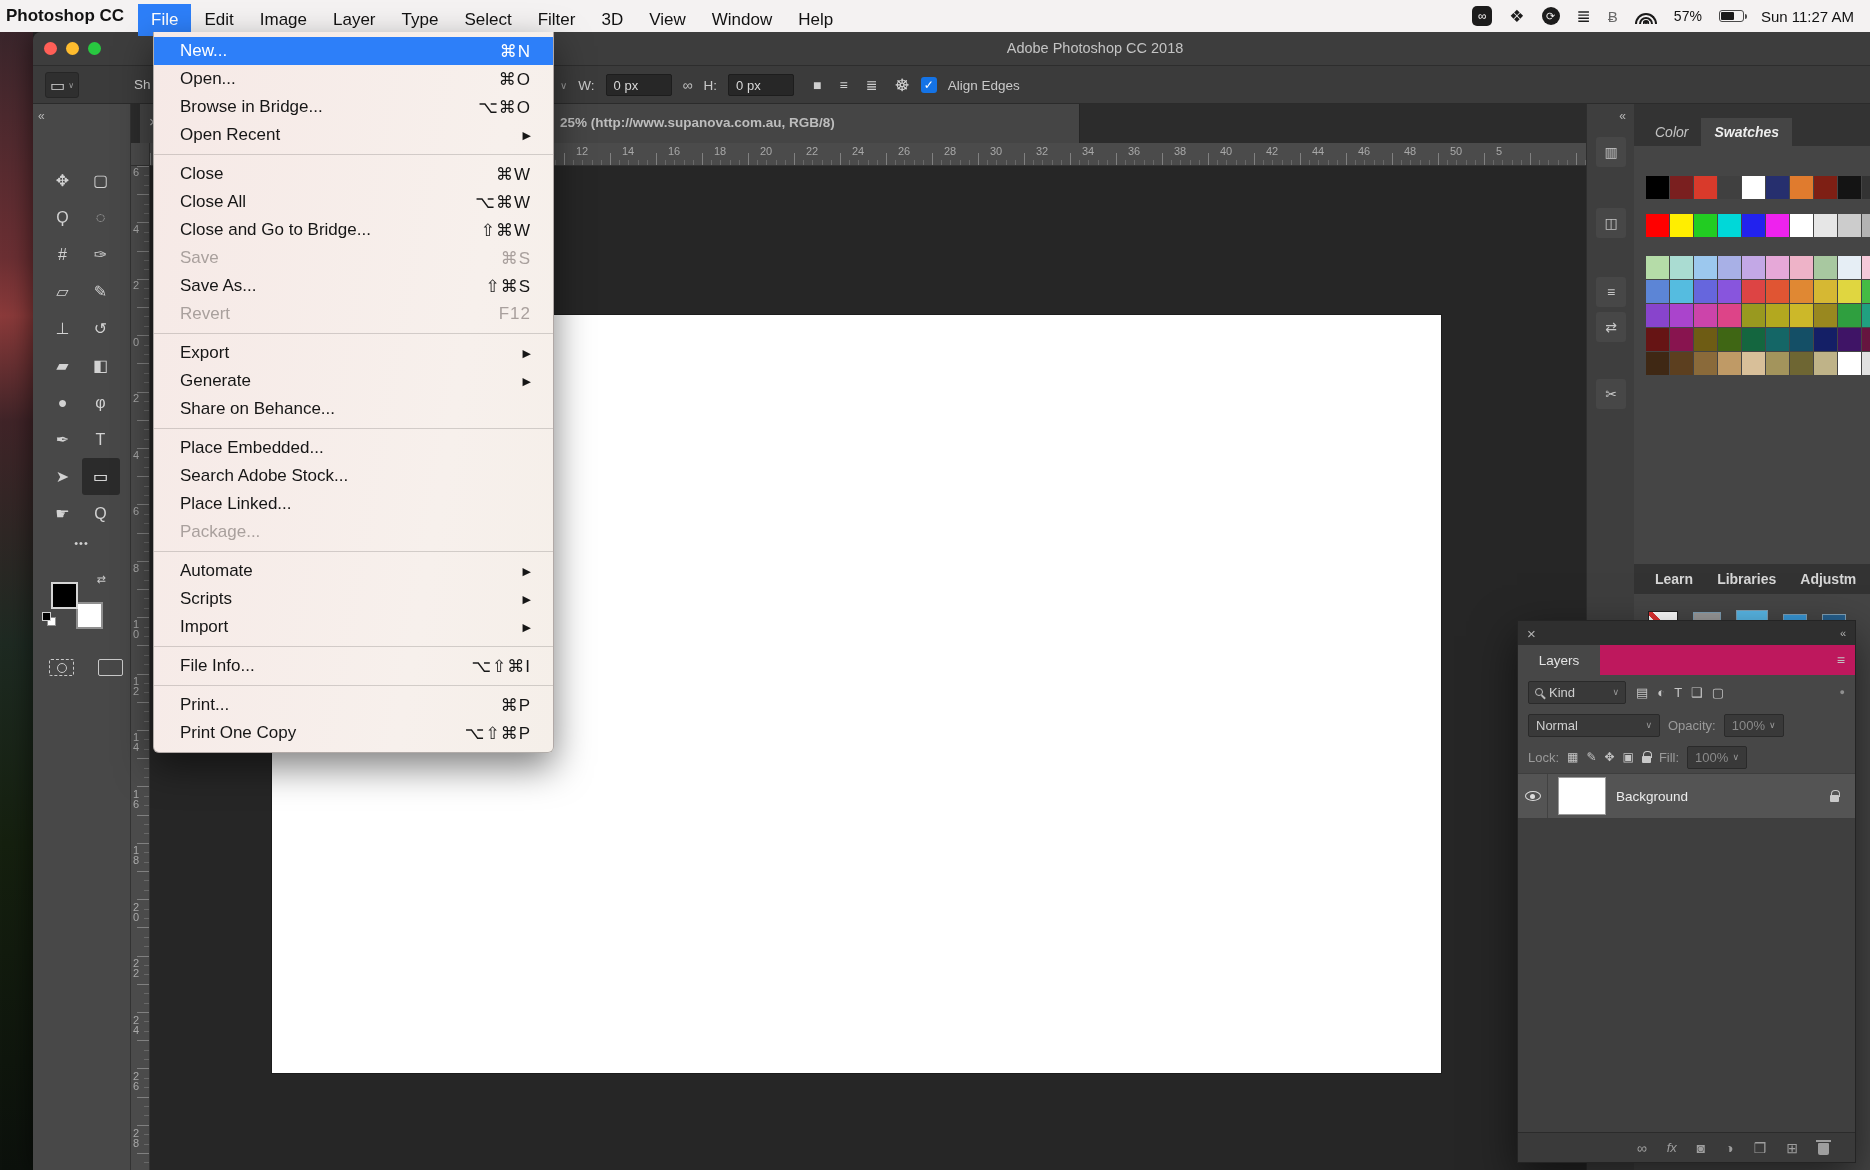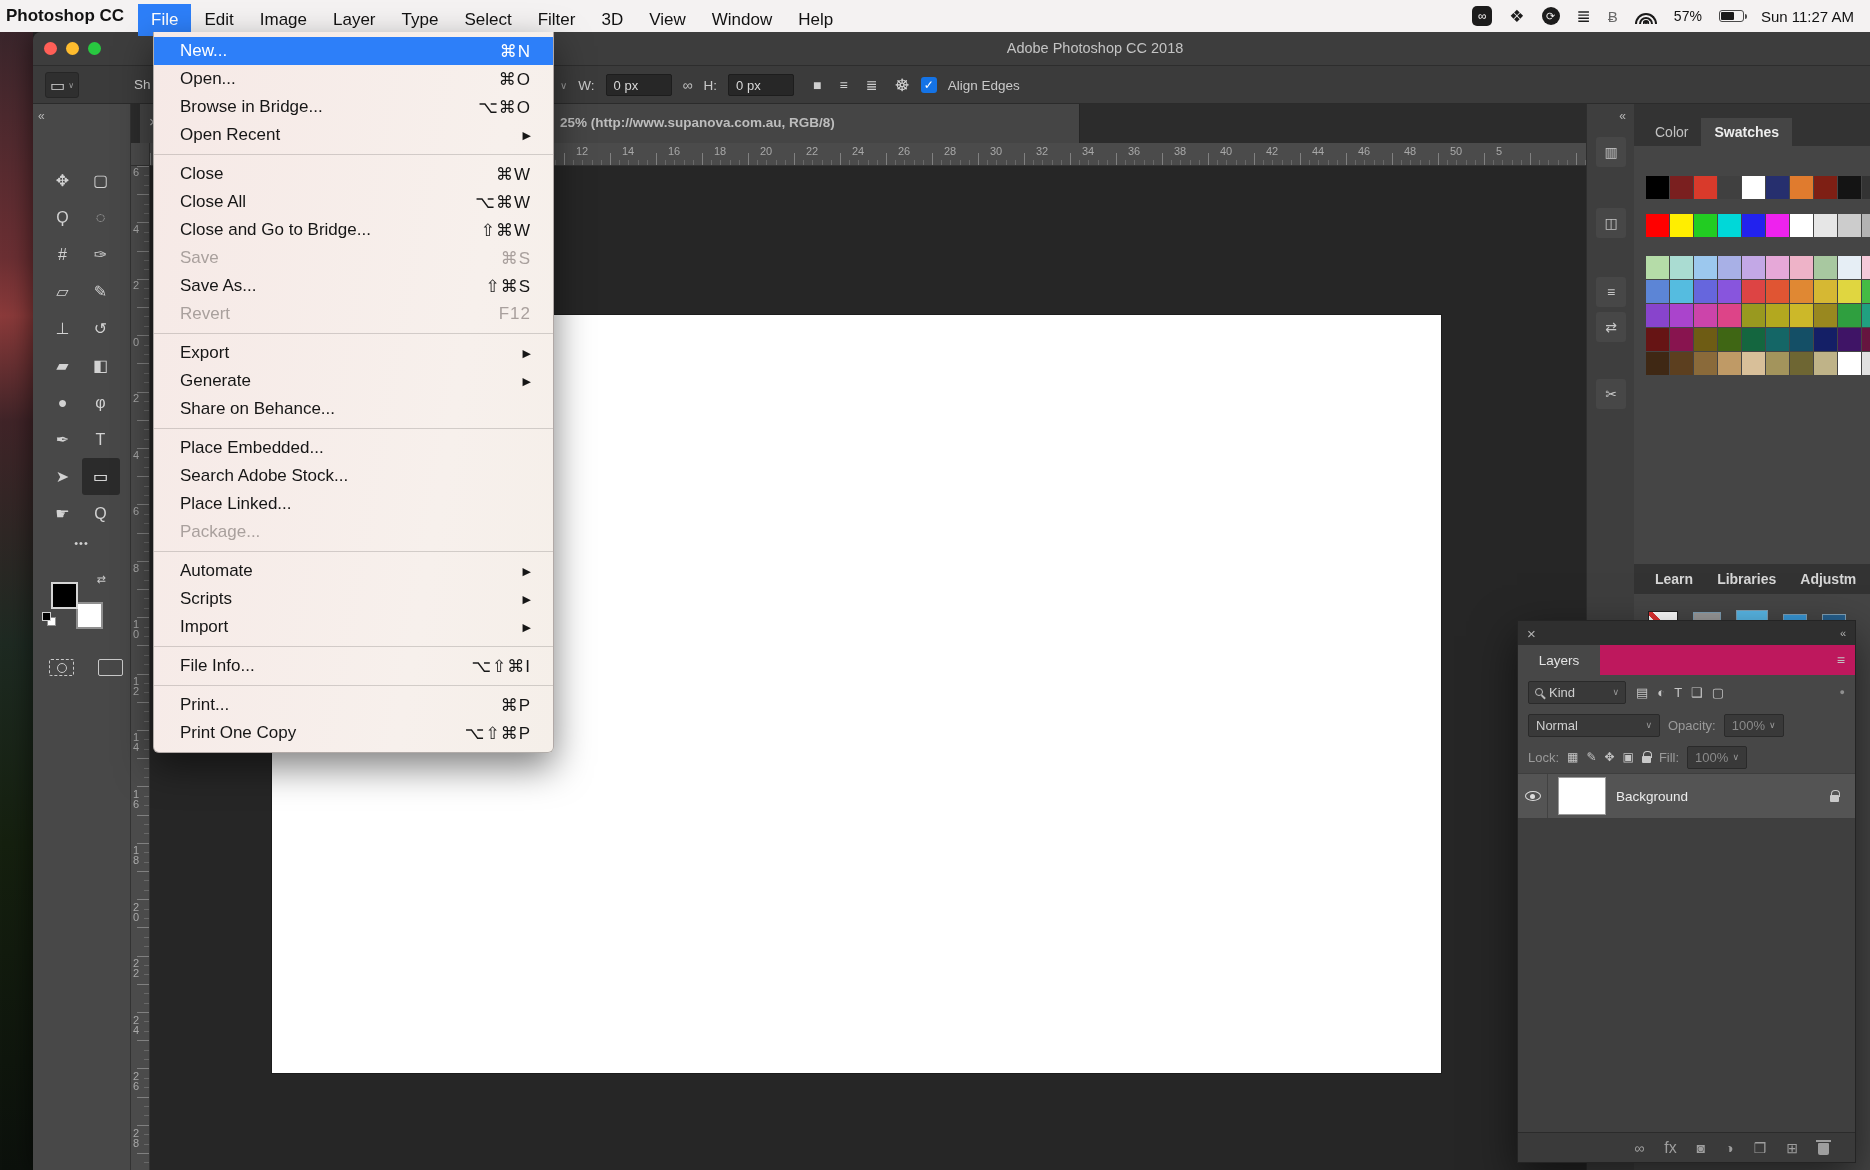--- a/index.html
+++ b/index.html
@@ -120,21 +120,21 @@
 
   
   .rightstrip { position:absolute; left:1553px; top:72px; width:48px; bottom:0; background:#3e3e3e; border-left:1px solid #2e2e2e; }
   .collapse2 { position:absolute; right:8px; top:5px; color:#b9b9b9; font-size:12px; }
   .stripbtn { position:absolute; left:9px; width:30px; height:30px; background:#474747; border-radius:3px;
     color:#c6c6c6; font-size:14px; display:flex; align-items:center; justify-content:center; }
 
   
   .rightpanels { position:absolute; left:1601px; top:72px; width:236px; bottom:0; background:#454545; overflow:hidden; }
   .ptabs { height:42px; background:#333333; display:flex; align-items:flex-end; padding-left:8px; }
-  .ptab { height:28px; padding:0 13px; display:flex; align-items:center; color:#c2c2c2; font-size:14px; }
+  .ptab { height:28px; padding:0 13px; display:flex; align-items:center; color:#c2c2c2; font-size:14px;font-style:italic; }
   .ptab.active { background:#454545; color:#ededed; font-weight:bold; }
   .swgrid { margin:30px 0 0 12px; width:260px; }
   .swrow { display:flex; }
   .sw { width:23px; height:23px; margin:0 1px 1px 0; flex:0 0 auto; }
   .ltabs { position:absolute; top:460px; left:0; right:0; height:30px; background:#333333;
     display:flex; align-items:center; padding-left:10px; gap:2px; }
   .ltab { padding:0 11px; color:#d6d6d6; font-size:14px; font-weight:bold; white-space:nowrap; }
   .presets { position:absolute; top:506px; left:14px; display:flex; align-items:center; gap:15px; }
   .preset { flex:0 0 auto; }
   .p-none { width:30px; height:30px; background:#fff; border:1px solid #222;
@@ -174,21 +174,21 @@
   .eyecell { width:30px; align-self:stretch; display:flex; align-items:center; justify-content:center; border-right:1px solid #424242; }
   .eye { width:16px; height:10px; border:1.5px solid #dcdcdc; border-radius:50%; position:relative; }
   .eye::after { content:""; position:absolute; left:4px; top:1.5px; width:5px; height:5px; background:#dcdcdc; border-radius:50%; }
   .thumb { width:46px; height:36px; background:#fff; outline:1px solid #9a9a9a; margin:0 11px; }
   .lname { color:#ececec; font-size:13.5px; }
   .lockright { margin-left:auto; margin-right:16px; }
   .lempty { flex:1; background:#3f3f3f; }
   .lbottom { height:30px; background:#3a3a3a; border-top:1px solid #2b2b2b;
     display:flex; align-items:center; justify-content:flex-end; gap:20px; padding-right:26px; color:#9e9e9e; font-size:14px; }
   .bicon { cursor:default; }
-  .bicon.fx { font-size:16px; }
+  .bicon.fx { font-style:italic; font-size:13px; }
   .trash { width:11px; height:12px; background:#9e9e9e; border-radius:1px 1px 2px 2px; position:relative; margin-top:3px; }
   .trash::before { content:""; position:absolute; top:-3px; left:-2px; width:15px; height:2px; background:#9e9e9e; }
 </style>
 </head>
 <body>
 
 <div class="wallpaper"></div>
 
 <div class="menubar">
   <span class="appname">Photoshop CC</span>

